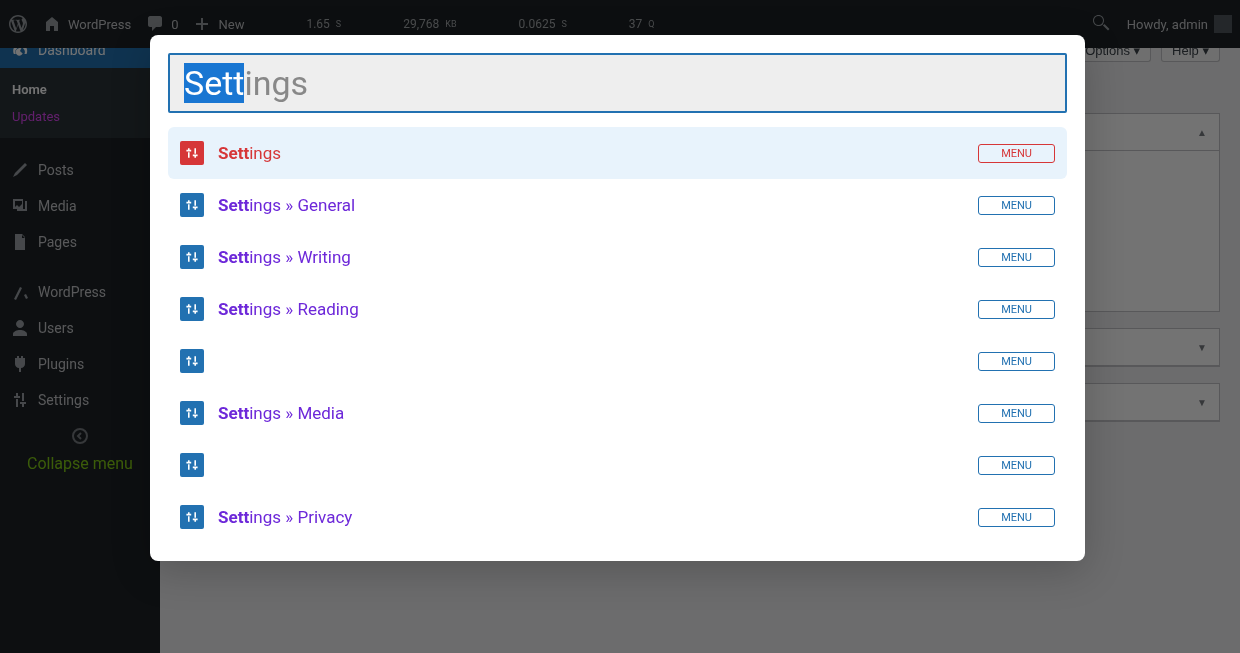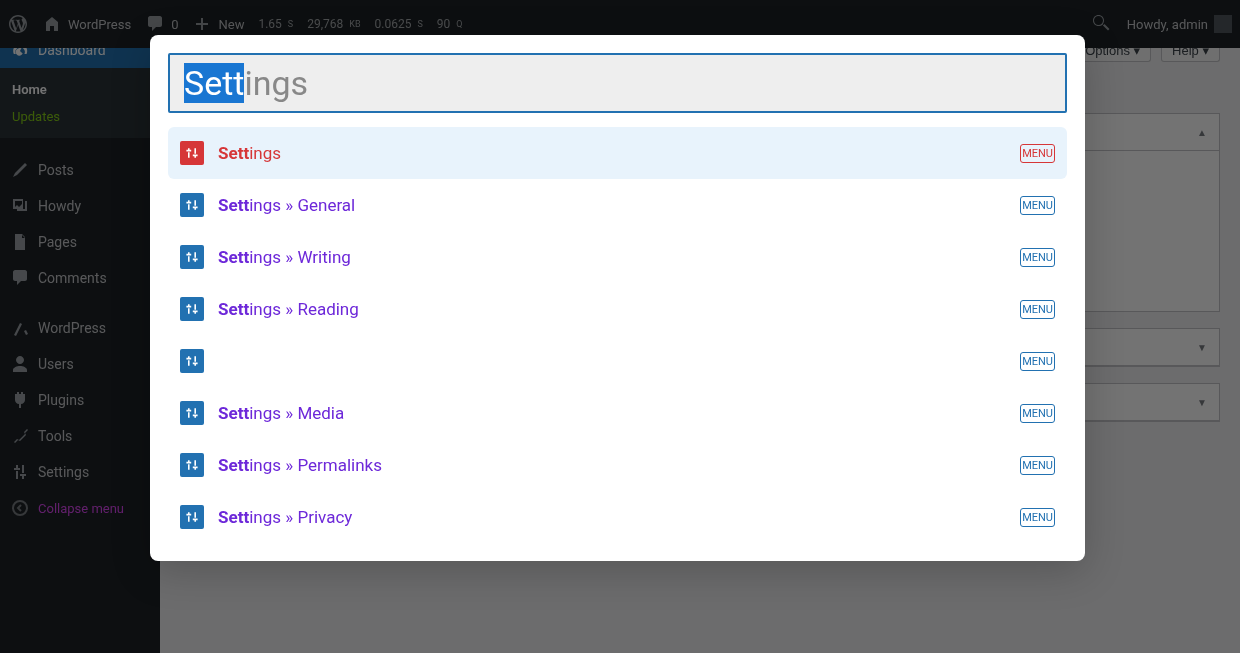--- a/index.html
+++ b/index.html
@@ -23,21 +23,21 @@
   color: #c3c4c7;
   font-size: 13px;
   padding: 0 8px;
   z-index: 500;
 }
 .adminbar .left { display: flex; align-items: center; gap: 14px; }
 .adminbar .item { display: flex; align-items: center; gap: 6px; cursor: pointer; }
 .adminbar .right { margin-left: auto; display: flex; align-items: center; gap: 16px; }
 .adminbar .avatar { width: 18px; height: 18px; background: #50575e; }
 .adminbar svg { width: 20px; height: 20px; fill: #999ea3; }
-.debug { font-size: 12px; color: #a7aaad; }
+.debug { font-size: 12px; color: #a7aaad; margin-left: 48px; }
 .debug small { font-size: 9px; }
 
 
 .sidebar {
   position: absolute;
   top: 32px; left: 0; bottom: 0;
   width: 160px;
   background: #1d2327;
   color: #c3c4c7;
   font-size: 14px;
@@ -51,28 +51,28 @@
   cursor: pointer;
 }
 .sidebar .menu-item.current {
   background: #2271b1;
   color: #fff;
 }
 .sidebar .submenu { background: #2c3338; padding: 8px 0; }
 .sidebar .submenu .sub-item {
   padding: 6px 12px;
   font-size: 13px;
-  color: #84cc16;
+  color: #d946ef;
   cursor: pointer;
 }
 .sidebar .submenu .sub-item.current { color: #fff; font-weight: 600; }
 .sidebar .sep { height: 14px; }
 .sidebar svg { width: 20px; height: 20px; fill: #9ba1a7; flex-shrink: 0; }
 .sidebar .current svg { fill: #fff; }
-.sidebar .collapse { color: #d946ef; font-size: 13px; }
+.sidebar .collapse { color: #84cc16; font-size: 16px; flex-direction: column; }
 
 
 .content {
   position: absolute;
   top: 32px; left: 160px; right: 0; bottom: 0;
   background: #f0f0f1;
   padding: 0 20px;
   z-index: 300;
 }
 .content .screen-options {
@@ -175,21 +175,21 @@
 .rtitle {
   font-size: 17px;
   color: #6d28d9;
 }
 .rtitle .bold { font-weight: 700; }
 .badge {
   margin-left: auto;
   border: 1px solid #2271b1;
   color: #2271b1;
   font-size: 11px;
-  padding: 2px 1px;
+  padding: 2px 22px;
   border-radius: 3px;
 }
 </style>
 </head>
 <body>
 
 <div class="adminbar">
   <div class="left">
     <div class="item">
       <svg viewBox="0 0 20 20">
@@ -220,21 +220,21 @@
     </div>
     <div class="item debug">
       <span>29,768</span>
         <small>KB</small>
     </div>
     <div class="item debug">
       <span>0.0625</span>
         <small>S</small>
     </div>
     <div class="item debug">
-      <span>90</span>
+      <span>37</span>
         <small>Q</small>
     </div>
   </div>
   <div class="right">
     <div class="item">
       <svg viewBox="0 0 20 20">
           <path d="M12.5 11h-.8l-.3-.3c1-1.1 1.6-2.6 1.6-4.2C13 3.4 10.6 1 7.5 1S2 3.4 2 6.5 4.4 12 7.5 12c1.6 0 3.1-.6 4.2-1.6l.3.3v.8l5 5 1.5-1.5-5-5zm-5 0C5 11 3 9 3 6.5S5 2 7.5 2 12 4 12 6.5 10 11 7.5 11z"></path>
         </svg>
     </div>
     <div class="item">
@@ -259,58 +259,46 @@
   <div class="menu-item">
     <svg viewBox="0 0 20 20">
         <path d="M15 3l2 2-10 10-4 2 2-4L15 3z"></path>
       </svg>
     <span>Posts</span>
   </div>
   <div class="menu-item">
     <svg viewBox="0 0 20 20">
         <path d="M3 3h10v10H3V3zm4 12h10V5h-2v8H7v2zM5 5v6l2-2 2 2 3-3V5H5z"></path>
       </svg>
-    <span>Howdy</span>
+    <span>Media</span>
   </div>
   <div class="menu-item">
     <svg viewBox="0 0 20 20">
         <path d="M5 2h7l3 3v13H5V2zm7 1v3h3l-3-3z"></path>
       </svg>
     <span>Pages</span>
   </div>
-  <div class="menu-item">
-    <svg viewBox="0 0 20 20">
-        <path d="M5 2h10c1 0 2 1 2 2v7c0 1-1 2-2 2h-4l-4 4v-4H5c-1 0-2-1-2-2V4c0-1 1-2 2-2z"></path>
-      </svg>
-    <span>Comments</span>
-  </div>
   <div class="sep"></div>
   <div class="menu-item">
     <svg viewBox="0 0 20 20">
         <path d="M4 17l6-12 2 1-6 12-2-1zm10-4l2-1 2 4-2 1-2-4z"></path>
       </svg>
     <span>WordPress</span>
   </div>
   <div class="menu-item">
     <svg viewBox="0 0 20 20">
         <path d="M10 10c2 0 4-2 4-4s-2-4-4-4-4 2-4 4 2 4 4 4zm0 2c-3 0-7 1.5-7 4v2h14v-2c0-2.5-4-4-7-4z"></path>
       </svg>
     <span>Users</span>
   </div>
   <div class="menu-item">
     <svg viewBox="0 0 20 20">
         <path d="M13 4V2h-2v2H9V2H7v2H5v6c0 2.2 1.8 4 4 4v4h2v-4c2.2 0 4-1.8 4-4V4h-2z"></path>
       </svg>
     <span>Plugins</span>
-  </div>
-  <div class="menu-item">
-    <svg viewBox="0 0 20 20">
-        <path d="M17 3l-3 3 1 2-6 6-2-1-3 3 1 1 3-3 2 1 6-6-1-2 3-3-1-1z"></path>
-      </svg>
-    <span>Tools</span>
   </div>
   <div class="menu-item">
     <svg viewBox="0 0 20 20">
         <path d="M6 3h2v4H6V3zm0 6h2v8H6V9zm6-6h2v8h-2V3zm0 10h2v4h-2v-4zM4 6h6v2H4V6zm6 6h6v2h-6v-2z"></path>
       </svg>
     <span>Settings</span>
   </div>
   <div class="menu-item collapse">
     <svg viewBox="0 0 20 20">
         <circle cx="10" cy="10" r="7" fill="none" stroke="#787c82" stroke-width="2"></circle>
@@ -406,21 +394,20 @@
         </div>
         <div class="rtitle"><span class="bold">Sett</span>ings » Media</div>
         <div class="badge">MENU</div>
       </div>
       <div class="result-item">
         <div class="ricon">
           <svg viewBox="0 0 20 20">
             <path d="M5 4h2v3H5V4zm0 5h2v7H5V9zm8-5h2v7h-2V4zm0 9h2v3h-2v-3zM3 6h6v2H3V6zm8 6h6v2h-6v-2z"></path>
           </svg>
         </div>
-        <div class="rtitle"><span class="bold">Sett</span>ings » Permalinks</div>
         <div class="badge">MENU</div>
       </div>
       <div class="result-item">
         <div class="ricon">
           <svg viewBox="0 0 20 20">
             <path d="M5 4h2v3H5V4zm0 5h2v7H5V9zm8-5h2v7h-2V4zm0 9h2v3h-2v-3zM3 6h6v2H3V6zm8 6h6v2h-6v-2z"></path>
           </svg>
         </div>
         <div class="rtitle"><span class="bold">Sett</span>ings » Privacy</div>
         <div class="badge">MENU</div>

